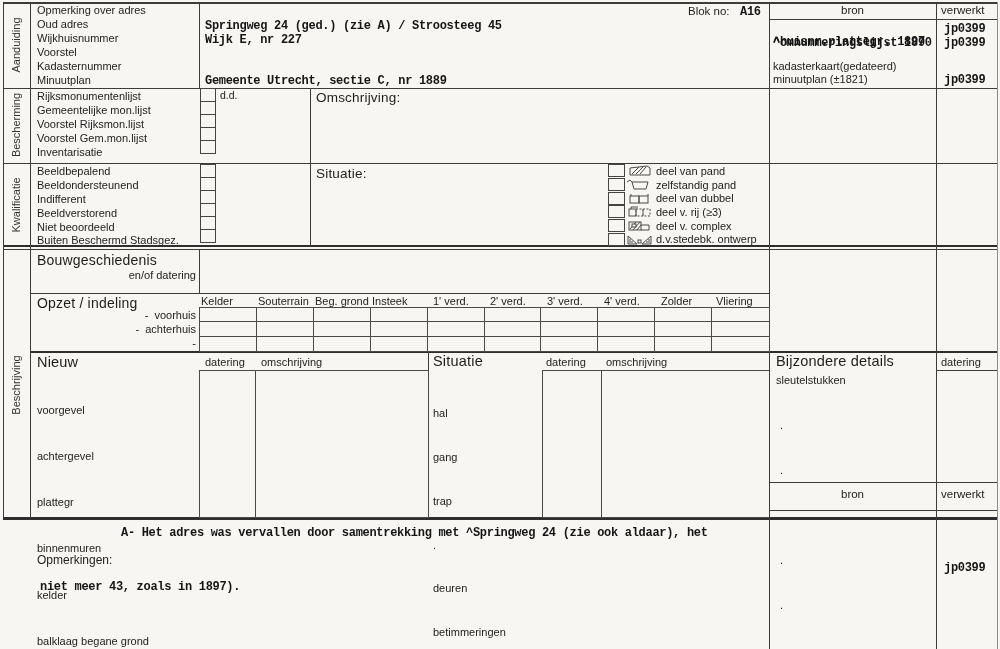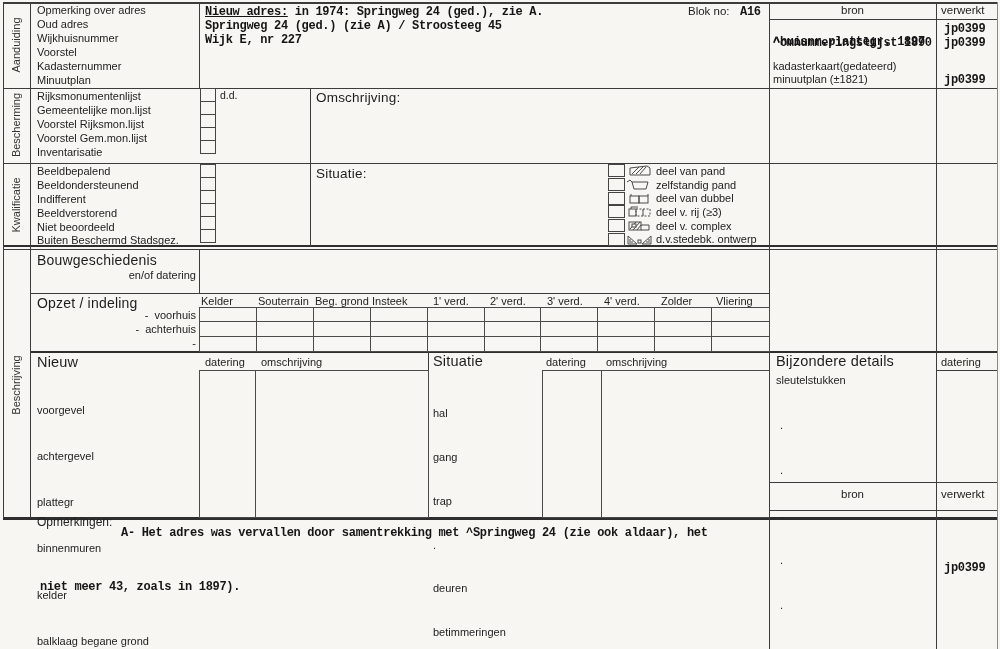--- a/index.html
+++ b/index.html
@@ -64,23 +64,23 @@
   <div class="rot" style="left:-29px;top:199px">Kwalificatie</div>
   <div class="rot" style="left:-29px;top:379px">Beschrijving</div>
 
   <div class="plabel" style="left:37px;top:4px">Opmerking over adres</div>
   <div class="plabel" style="left:37px;top:18px">Oud adres</div>
   <div class="plabel" style="left:37px;top:32px">Wijkhuisnummer</div>
   <div class="plabel" style="left:37px;top:46px">Voorstel</div>
   <div class="plabel" style="left:37px;top:60px">Kadasternummer</div>
   <div class="plabel" style="left:37px;top:74px">Minuutplan</div>
 
-  <div class="typed" style="left:205px;top:5px"><span class="u">Nieuw adres:</span><span> in 1974: Springweg 24 (ged.), zie A.</span></div>
   <div class="typed" style="left:205px;top:19px">Springweg 24 (ged.) (zie A) / Stroosteeg 45</div>
   <div class="typed" style="left:205px;top:33px">Wijk E, nr 227</div>
+  <div class="typed" style="left:205px;top:74px">Gemeente Utrecht, sectie C, nr 1889</div>
 
   <div class="psmall" style="left:688px;top:5px;font-size:11.5px">Blok no:</div>
   <div class="typed" style="left:740px;top:5px">A16</div>
 
   <div class="plabel" style="left:769px;top:4px;width:167px;text-align:center;font-size:11.5px">bron</div>
   <div class="plabel" style="left:941px;top:4px;font-size:11.5px">verwerkt</div>
   <div class="hl" style="left:769px;top:19px;width:228px"></div>
 
   <div class="typed" style="left:773px;top:35px">^huisnr.plattegr. 1897</div>
   <div class="typed" style="left:944px;top:22px">jp0399</div>
@@ -308,18 +308,18 @@
     <div>.</div>
     <div>.</div>
     <div>.</div>
     <div>.</div>
   </div>
   <div class="hl" style="left:769px;top:482px;width:228px"></div>
   <div class="plabel" style="left:769px;top:488px;width:167px;text-align:center;font-size:11.5px">bron</div>
   <div class="plabel" style="left:941px;top:488px;font-size:11.5px">verwerkt</div>
   <div class="hl" style="left:769px;top:510px;width:228px"></div>
 
-  <div class="plabel" style="left:37px;top:516px;font-size:12px">Opmerkingen:</div>
+  <div class="plabel" style="left:37px;top:554px;font-size:12px">Opmerkingen:</div>
   <div class="typed" style="left:121px;top:526px">A- Het adres was vervallen door samentrekking met ^Springweg 24 (zie ook aldaar), het</div>
   <div class="typed" style="left:40px;top:580px">niet meer 43, zoals in 1897).</div>
   <div class="typed" style="left:944px;top:561px">jp0399</div>
 
 </div>
 
 </body></html>

